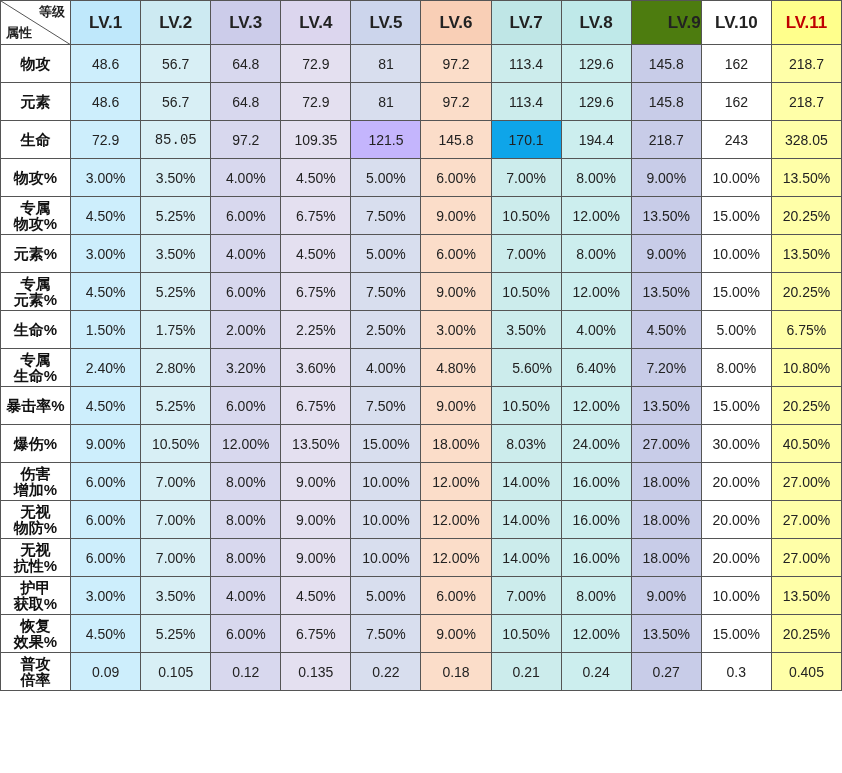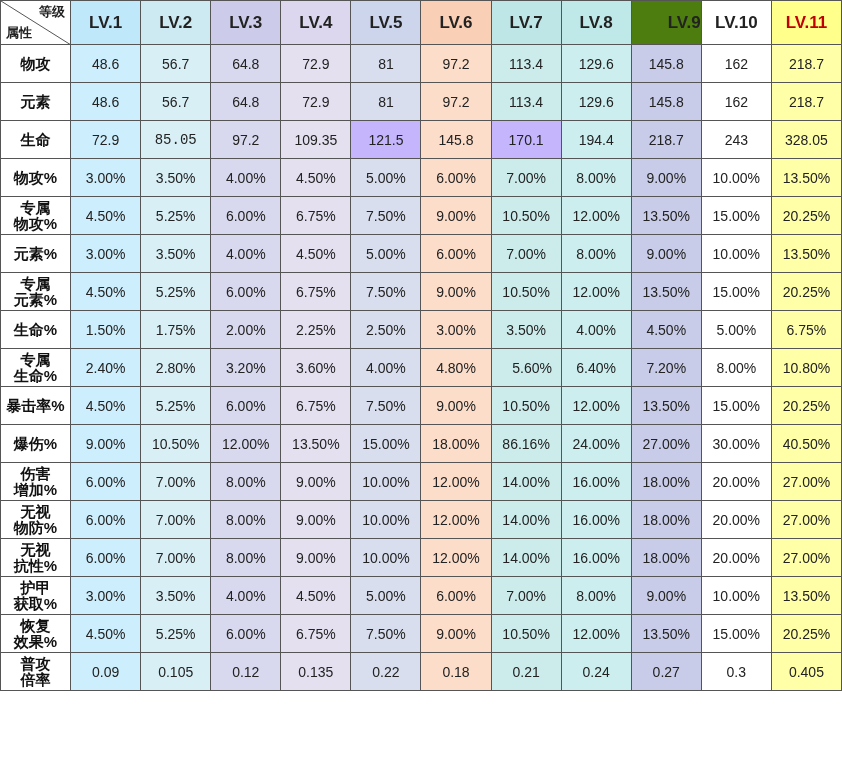--- a/index.html
+++ b/index.html
@@ -147,21 +147,21 @@
         <tr>
           <td class="rowlabel">
             <span class="l2">生命</span>
           </td>
           <td class="val" style="background: rgb(205, 238, 252);">72.9</td>
           <td class="val" style="background: rgb(216, 239, 245); font-family: Liberation Mono, monospace;">85.05</td>
           <td class="val" style="background: rgb(216, 216, 238);">97.2</td>
           <td class="val" style="background: rgb(228, 224, 240);">109.35</td>
           <td class="val" style="background: #c4b5fd;">121.5</td>
           <td class="val" style="background: rgb(251, 221, 201);">145.8</td>
-          <td class="val" style="background: #c4b5fd; margin-top: 32px;">170.1</td>
+          <td class="val" style="background: #0ea5e9; margin-top: 32px;">170.1</td>
           <td class="val" style="background: rgb(204, 238, 238);">194.4</td>
           <td class="val" style="background: rgb(200, 204, 232);">218.7</td>
           <td class="val" style="background: rgb(255, 255, 255);">243</td>
           <td class="val" style="background: rgb(255, 255, 168);">328.05</td>
         </tr>
         <tr>
           <td class="rowlabel">
             <span class="l2">物攻%</span>
           </td>
           <td class="val" style="background: rgb(205, 238, 252);">3.00%</td>
@@ -278,21 +278,21 @@
         <tr>
           <td class="rowlabel">
             <span class="l2">爆伤%</span>
           </td>
           <td class="val" style="background: rgb(205, 238, 252);">9.00%</td>
           <td class="val" style="background: rgb(216, 239, 245);">10.50%</td>
           <td class="val" style="background: rgb(216, 216, 238);">12.00%</td>
           <td class="val" style="background: rgb(228, 224, 240);">13.50%</td>
           <td class="val" style="background: rgb(216, 222, 238);">15.00%</td>
           <td class="val" style="background: rgb(251, 221, 201);">18.00%</td>
-          <td class="val" style="background: rgb(204, 236, 236);">86.16%</td>
+          <td class="val" style="background: rgb(204, 236, 236);">8.03%</td>
           <td class="val" style="background: rgb(204, 238, 238);">24.00%</td>
           <td class="val" style="background: rgb(200, 204, 232);">27.00%</td>
           <td class="val" style="background: rgb(255, 255, 255);">30.00%</td>
           <td class="val" style="background: rgb(255, 255, 168);">40.50%</td>
         </tr>
         <tr>
           <td class="rowlabel">
             <span class="l2">伤害</span>
             <span class="l2">增加%</span>
           </td>

